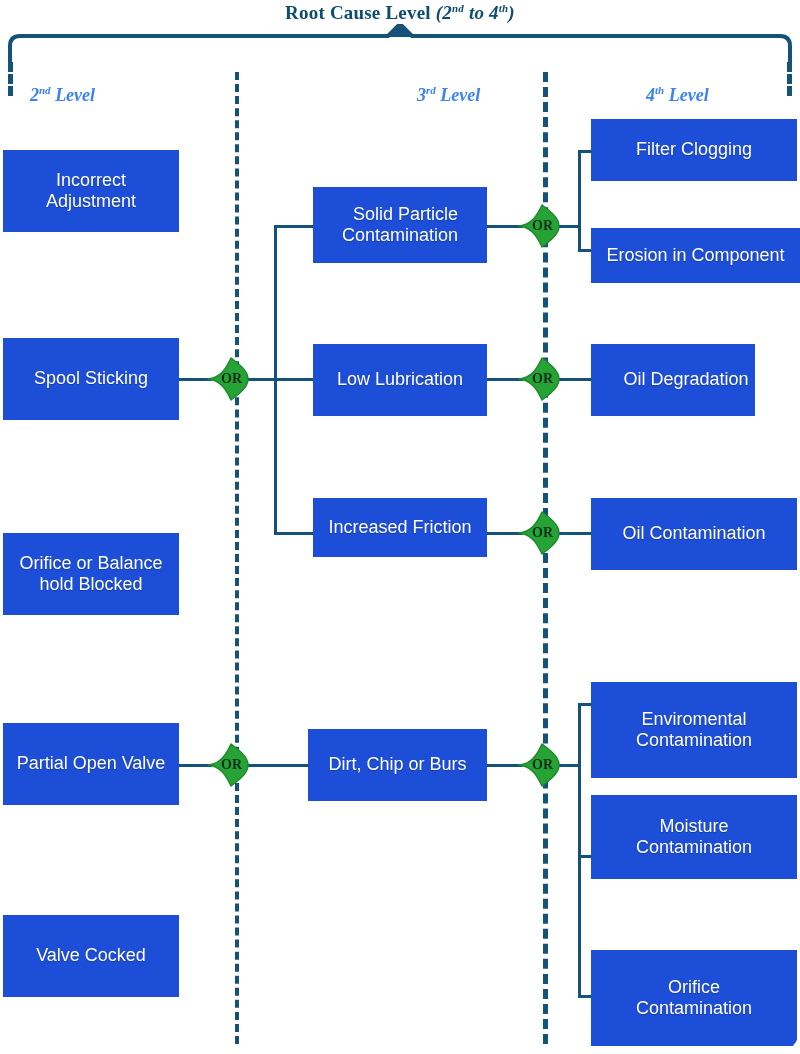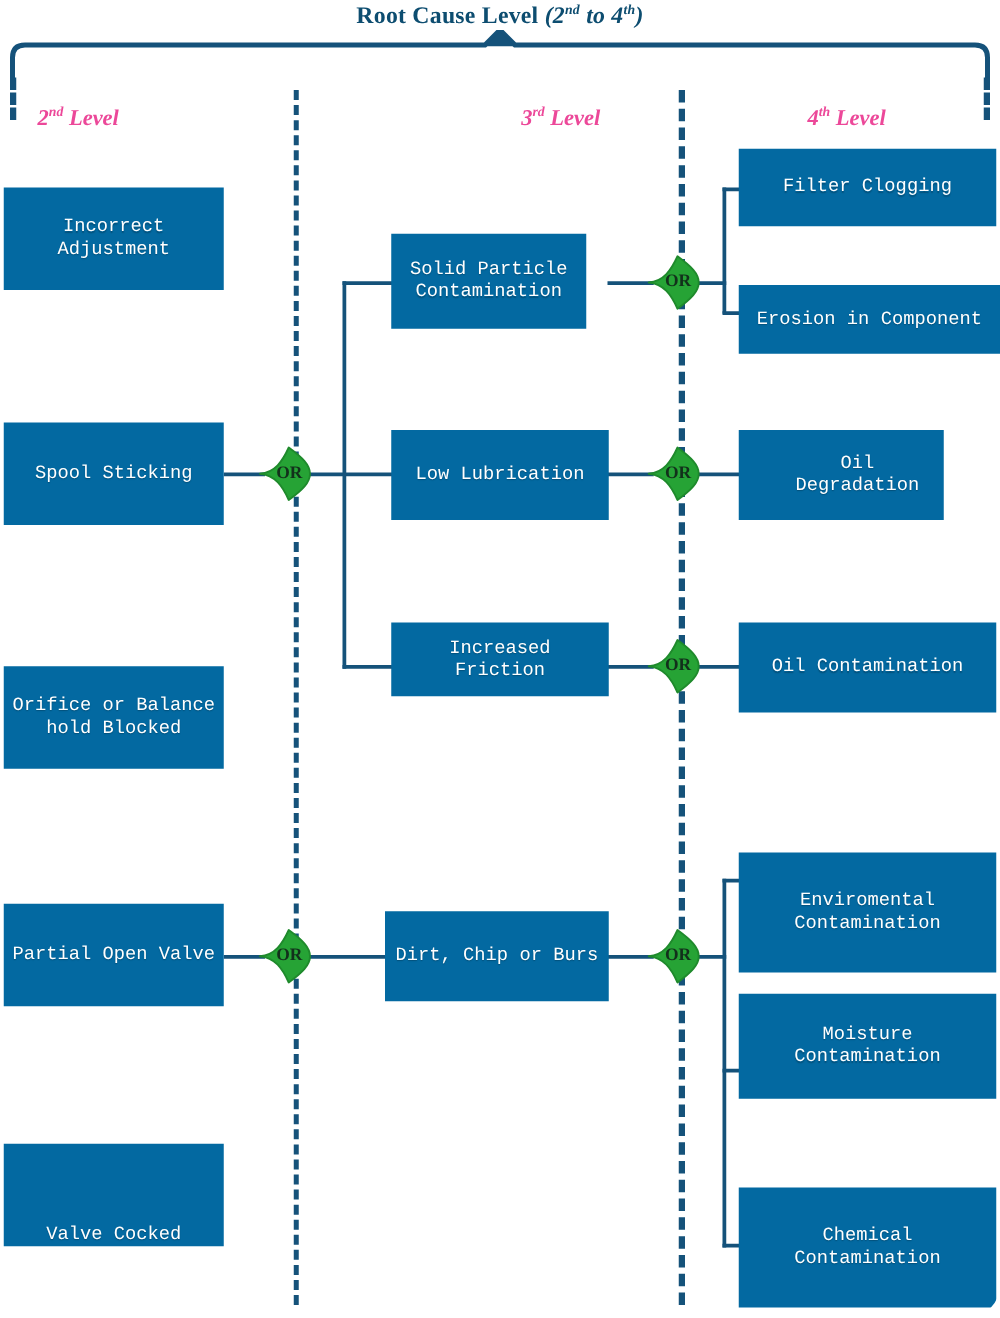--- a/index.html
+++ b/index.html
@@ -35,36 +35,36 @@
   }
   .title sup { font-size: 11px; font-style: italic; }
   .title .paren { font-style: italic; }
 
   
   .level-label {
     position: absolute;
     font-style: italic;
     font-weight: bold;
     font-size: 18px;
-    color: #ec4899;
+    color: #3b82f6;
     white-space: nowrap;
   }
   .level-label sup { font-size: 11px; }
 
   
   .node {
     position: absolute;
-    background: #0369a1;
+    background: #1d4ed8;
     color: #ffffff;
     display: flex;
     align-items: center;
     justify-content: center;
     text-align: center;
-    font-family: Liberation Mono, monospace;
-    font-size: 15px;
+    font-family: Liberation Sans, sans-serif;
+    font-size: 18px;
     line-height: 1.18;
     padding: 0 6px;
     box-sizing: border-box;
     text-shadow: 0 1px 1px rgba(0,0,0,.25);
   }
   .node span { display: block; }
 
   
   .hline {
     position: absolute;
@@ -194,27 +194,27 @@
       <span>hold Blocked</span>
     </div>
   </div>
 
   <div class="node" style="left:3px; top:723px; width:176px; height:82px;">
     <div>
       <span>Partial Open Valve</span>
     </div>
   </div>
 
-  <div class="node" style="left:3px; top:915px; width:176px; height:82px;align-items:flex-end;">
+  <div class="node" style="left:3px; top:915px; width:176px; height:82px;">
     <div>
       <span>Valve Cocked</span>
     </div>
   </div>
 
-  <div class="node" style="left:313px; top:187px; width:156px; height:76px;">
+  <div class="node" style="left:313px; top:187px; width:174px; height:76px;text-align:right;">
     <div>
       <span>Solid Particle</span>
       <span>Contamination</span>
     </div>
   </div>
 
   <div class="node" style="left:313px; top:344px; width:174px; height:72px;">
     <div>
       <span>Low Lubrication</span>
     </div>
@@ -265,21 +265,21 @@
 
   <div class="node" style="left:591px; top:795px; width:206px; height:84px;">
     <div>
       <span>Moisture</span>
       <span>Contamination</span>
     </div>
   </div>
 
   <div class="node" style="left:591px; top:950px; width:206px; height:96px;">
     <div>
-      <span>Chemical</span>
+      <span>Orifice</span>
       <span>Contamination</span>
     </div>
   </div>
 
   <div class="orgate" style="left:206px; top:356px;">
     <svg width="44" height="46" viewBox="0 0 44 46">
       <path d="M2,23 C14,22 20,13 25,2 C36,10 42,16 42,23 C42,30 36,36 25,44 C20,33 14,24 2,23 Z" fill="#26a335" stroke="#1f8a2c" stroke-width="1.5" stroke-linejoin="round"></path>
     </svg>
     <div class="or-text">OR</div>
   </div>

